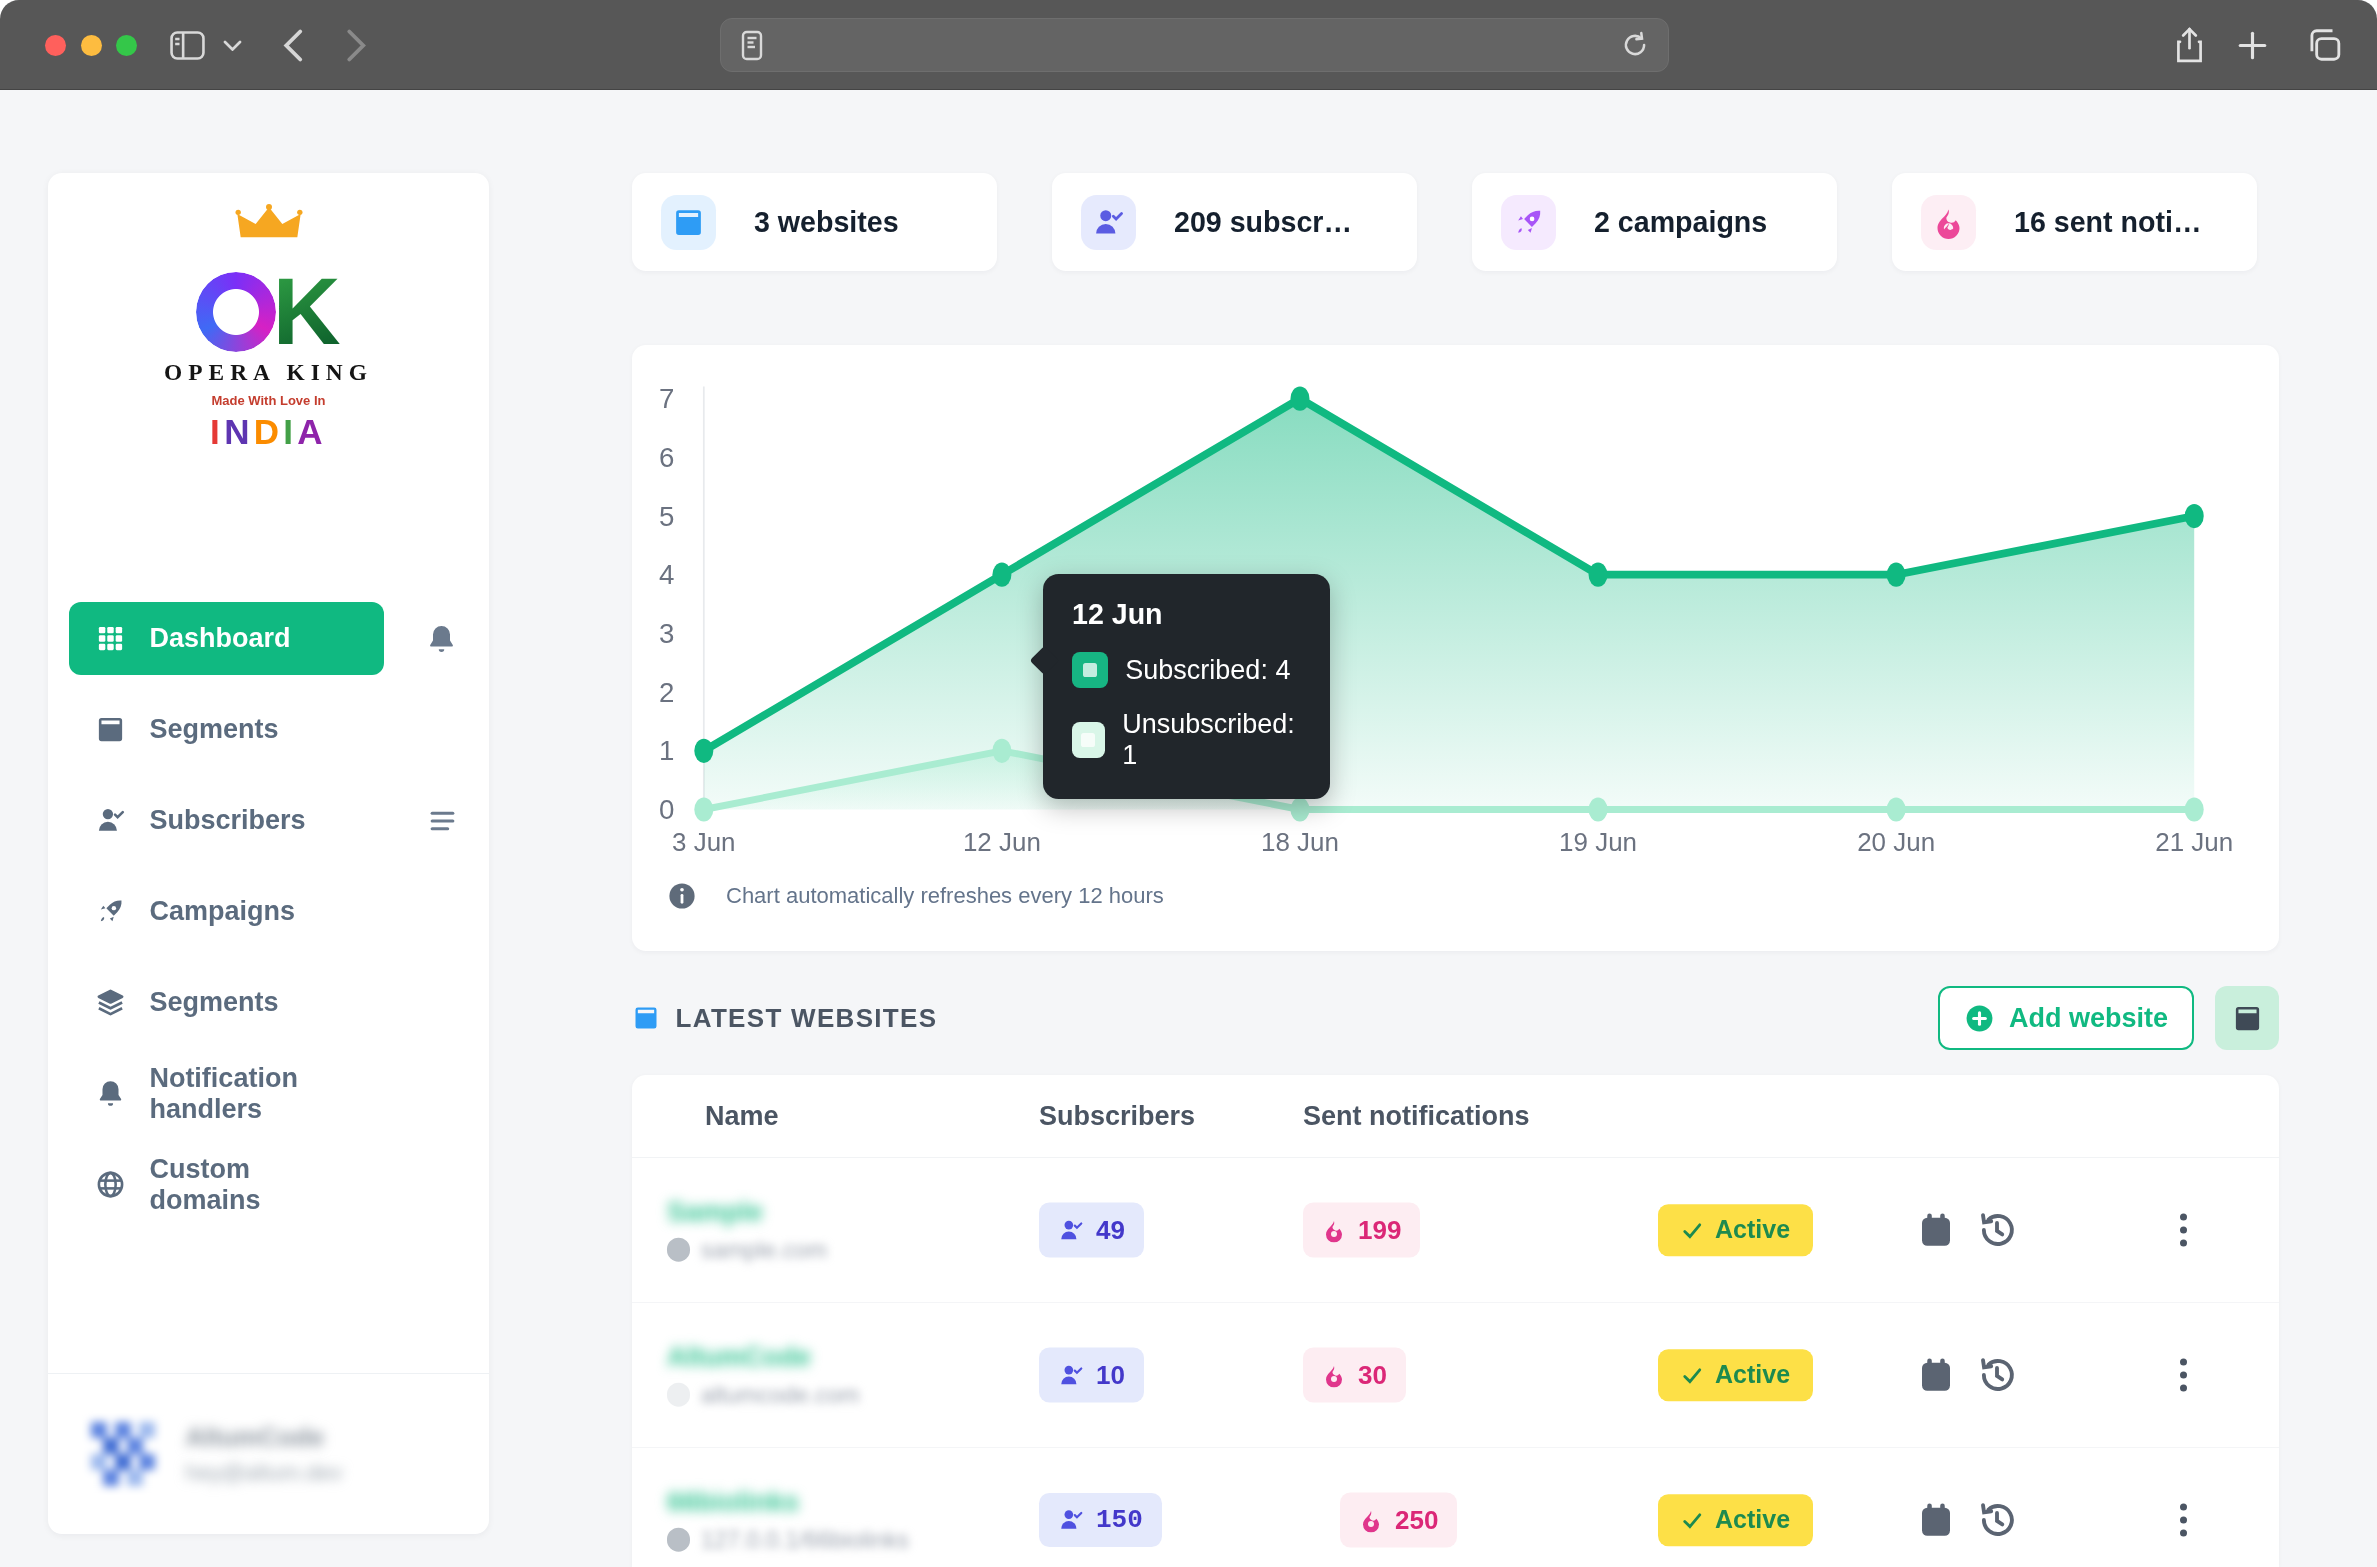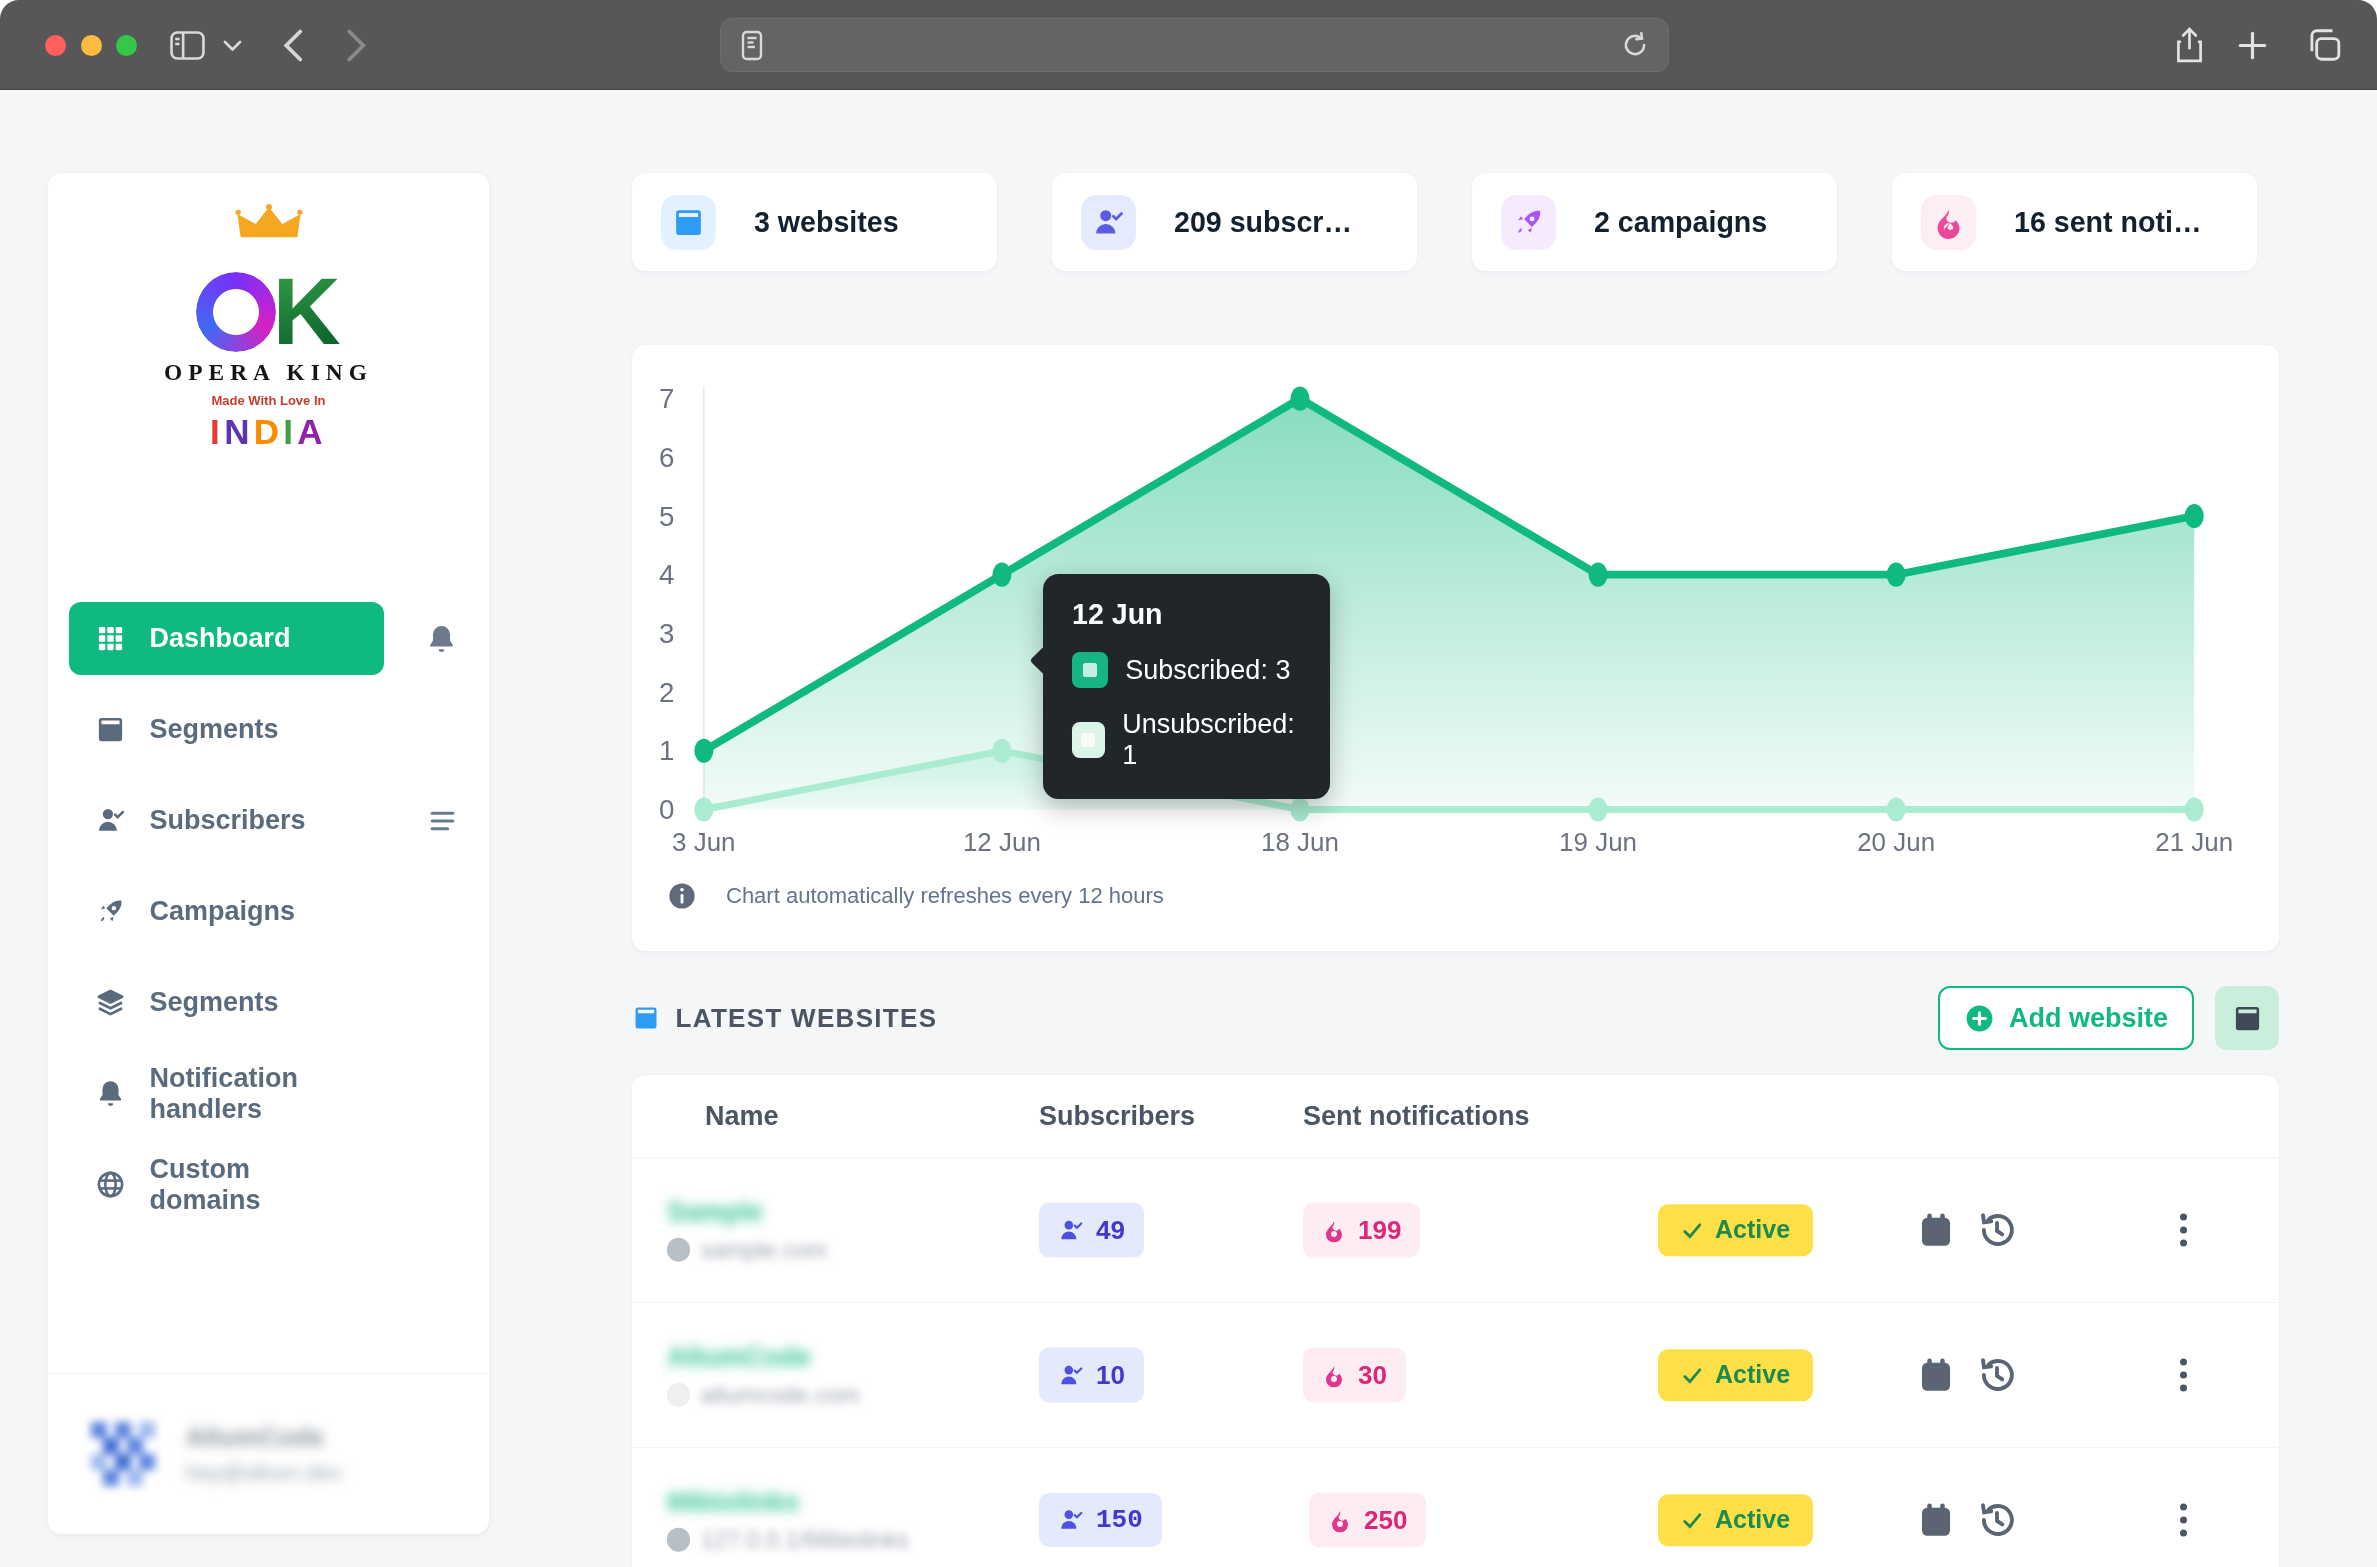--- a/index.html
+++ b/index.html
@@ -389,21 +389,21 @@
         <text x="1460.4" y="585" font-size="30" fill="#6b7280" text-anchor="middle">20 Jun</text>
         <text x="1805" y="585" font-size="30" fill="#6b7280" text-anchor="middle">21 Jun</text>
       </svg>
 
     <div class="tooltip">
       <div class="tt-title">12 Jun</div>
       <div class="tt-row">
         <span class="tt-sw" style="background: rgb(23, 181, 131);">
             <i></i>
           </span>
-        <span>Subscribed: 3</span>
+        <span>Subscribed: 4</span>
       </div>
       <div class="tt-row">
         <span class="tt-sw" style="background: rgb(217, 246, 232);">
             <i></i>
           </span>
         <span>Unsubscribed: 1</span>
       </div>
     </div>
 
     <div class="chart-note">
@@ -564,21 +564,21 @@
           </div>
       </div>
       <div class="cell" style="left:407px;font-family:Liberation Mono, monospace;"><span class="pill-sub">
             <svg width="26" height="26" viewBox="0 0 24 24" fill="currentColor">
               <circle cx="10" cy="7" r="4"></circle>
               <path d="M3 20a7 7 0 0 1 14 0z"></path>
               <path d="M15.5 7.5l2 2 4-4" fill="none" stroke="currentColor" stroke-width="2" stroke-linecap="round"></path>
             </svg>
             <span>150</span>
           </span></div>
-      <div class="cell" style="left:677px;"><span class="pill-not">
+      <div class="cell" style="left:708px;"><span class="pill-not">
             <svg width="24" height="24" viewBox="0 0 24 24" fill="currentColor">
               <path d="M12 2.5c.9 2.8-.6 4.4-1.6 6a3.7 3.7 0 0 0 6.9 1.8c1.5 1.6 2.7 3.6 2.7 5.7a8 8 0 1 1-16 0c0-3 1.9-5.2 3.8-7.2 1.4-1.5 3.5-3.6 4.2-6.3z"></path>
               <circle cx="12" cy="15.5" r="3" fill="#fdedf2"></circle>
             </svg>
             <span>250</span>
           </span></div>
       <div class="cell" style="left:1026px;"><span class="badge">
             <svg width="22.5" height="22.5" viewBox="0 0 24 24" fill="none" stroke="#1d8a4f" stroke-width="3" stroke-linecap="round">
               <polyline points="4,13 9.5,18.5 20,6"></polyline>
             </svg>

